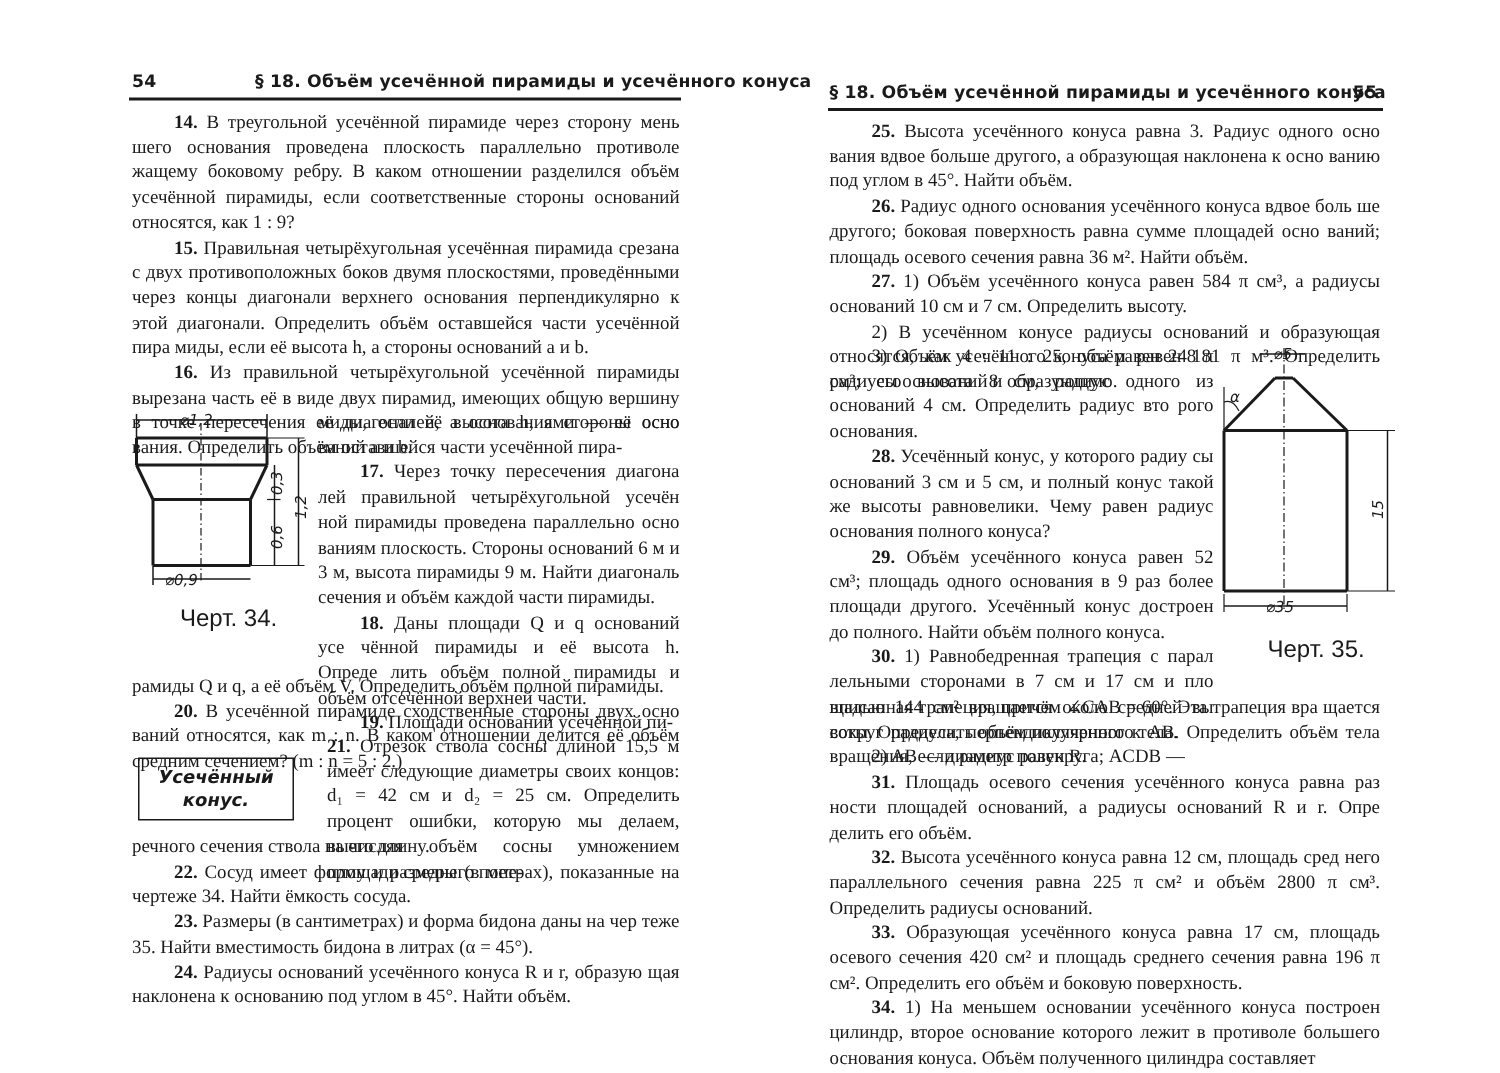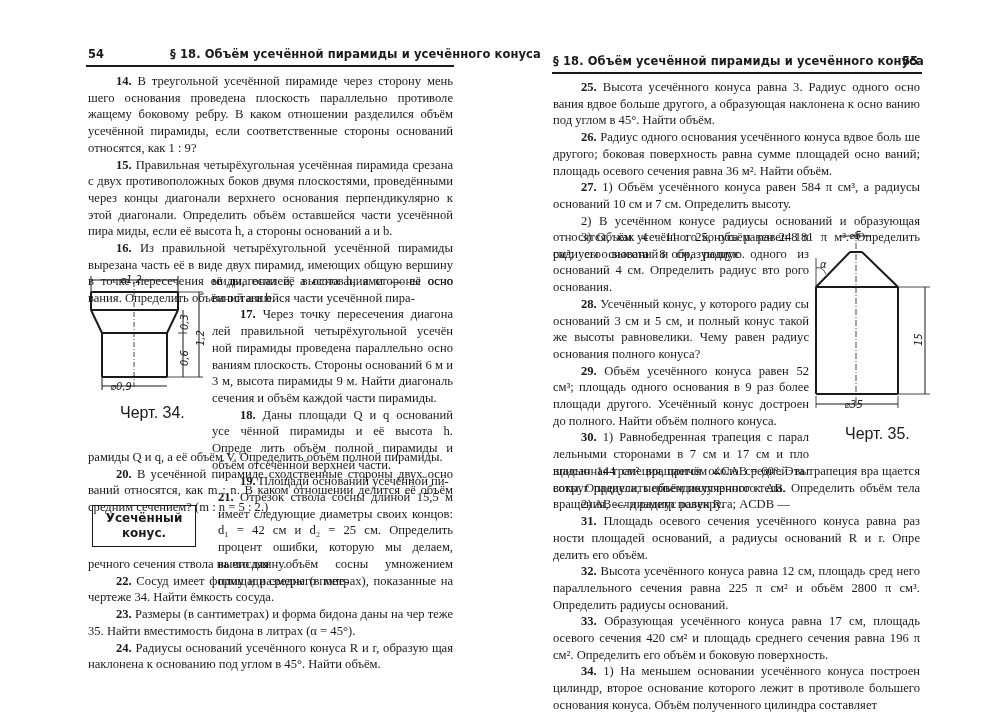--- a/index.html
+++ b/index.html
@@ -15,21 +15,21 @@
 
   .text-block { position:absolute; font-size:12.6px; line-height:16.7px; text-align:justify;
                 font-family:"Liberation Serif", "DejaVu Serif", serif; }
   .para { margin:0; text-indent:28px; }
   .para .num { font-weight:bold; }
   .plain { margin:0; text-indent:0; }
 
   .fig-label { position:absolute; font-size:16px; font-family:Liberation Sans, sans-serif; white-space:nowrap; }
   .box-frame { position:absolute; border:1.6px solid #1a1a1a; display:flex; align-items:center; justify-content:center;
                text-align:center; font-weight:bold; font-size:12px; line-height:15px;
-               font-family:"DejaVu Sans", "Liberation Sans", sans-serif; }
+               font-family:"DejaVu Sans", "Liberation Sans", sans-serif;font-style:italic; }
   svg { position:absolute; overflow:visible; }
   .dimtxt { font-size:10px; font-style:italic; font-family:"DejaVu Sans", sans-serif; fill:#1a1a1a; }
 </style>
 </head>
 <body>
 
 <div class="page" id="left-page">
   <div class="running-head" style="left:88px; top:47px;">54</div>
   <div class="running-head" style="left:170px; top:47px; width:283px; text-align:right;">§ 18. Объём усечённой пирамиды и усечённого конуса</div>
   <div class="rule" style="left:86px; top:65px; width:368px;"></div>

